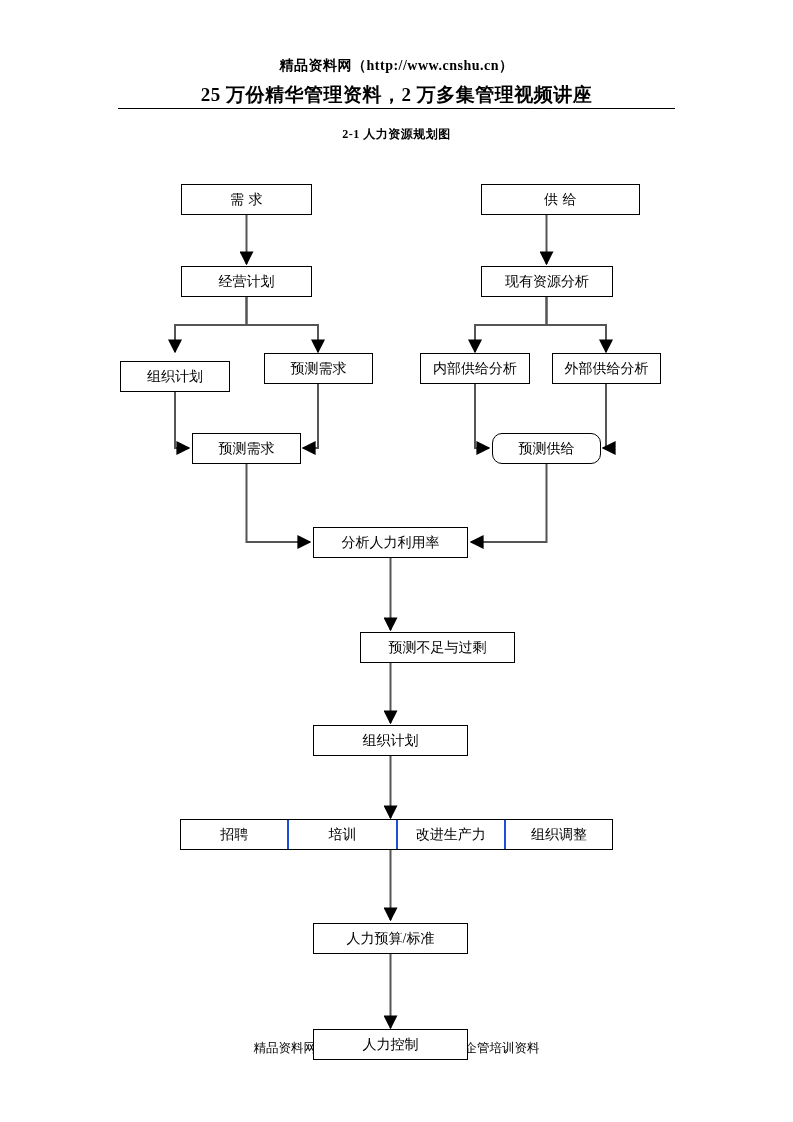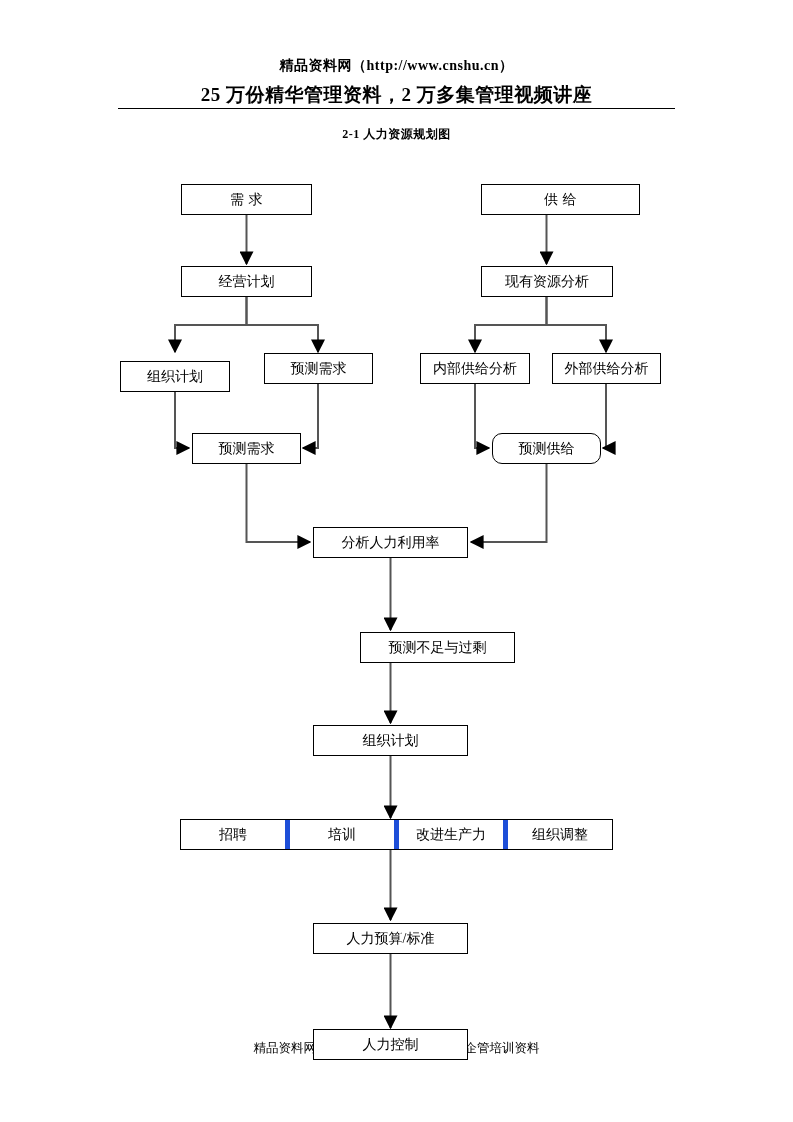--- a/index.html
+++ b/index.html
@@ -102,21 +102,21 @@
     background: #ffffff;
     display: flex;
     z-index: 3;
   }
   #action-strip .cell {
     flex: 1 1 0;
     display: flex;
     align-items: center;
     justify-content: center;
     font-size: 14px;
-    border-right: 5px solid #1d4ed8;
+    border-right: 2px solid #1d4ed8;
     background: #ffffff;
     white-space: nowrap;
   }
   #action-strip .cell:last-child {
     border-right: none;
   }
 
   
   #footer {
     position: absolute;

